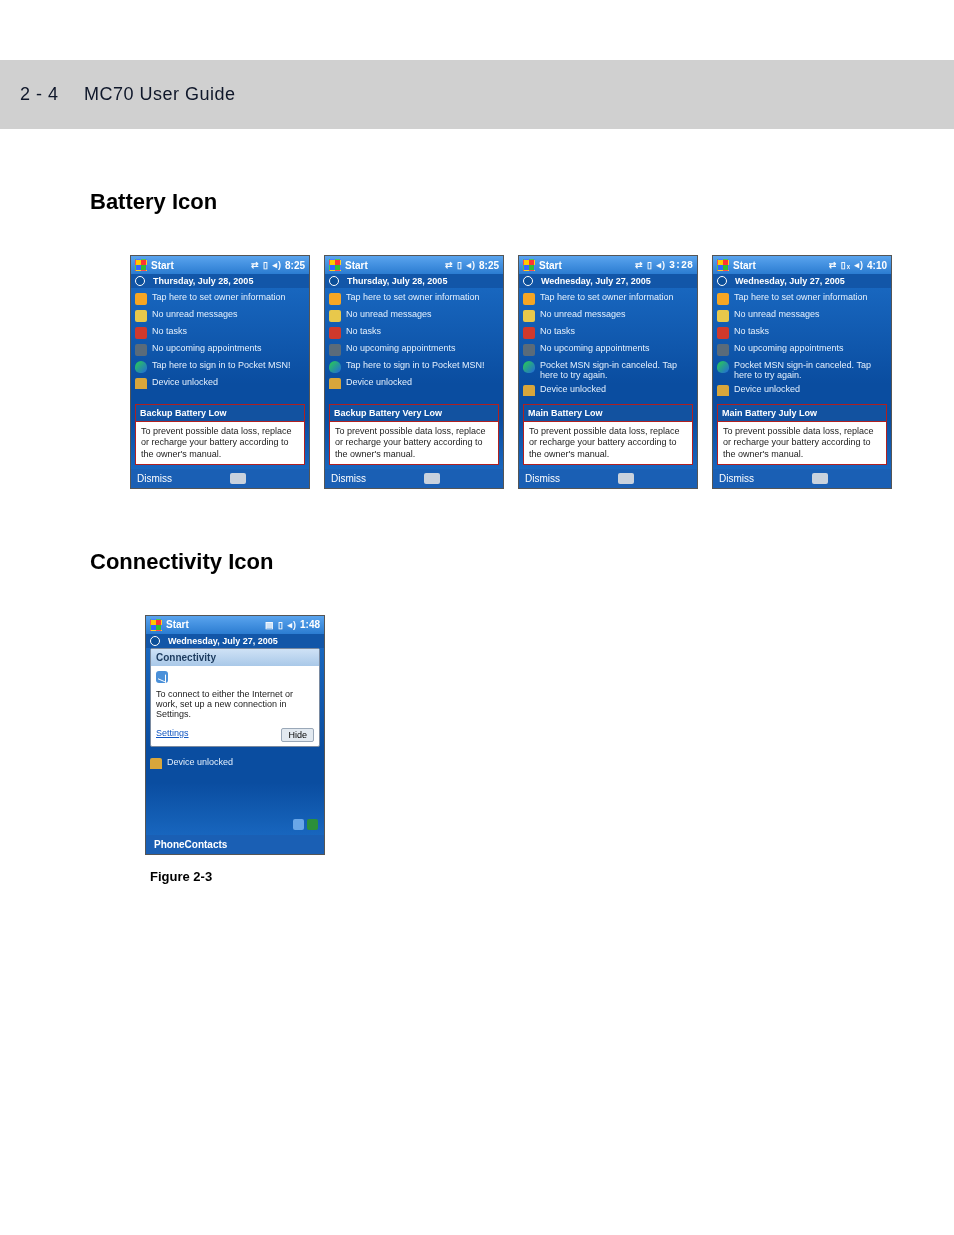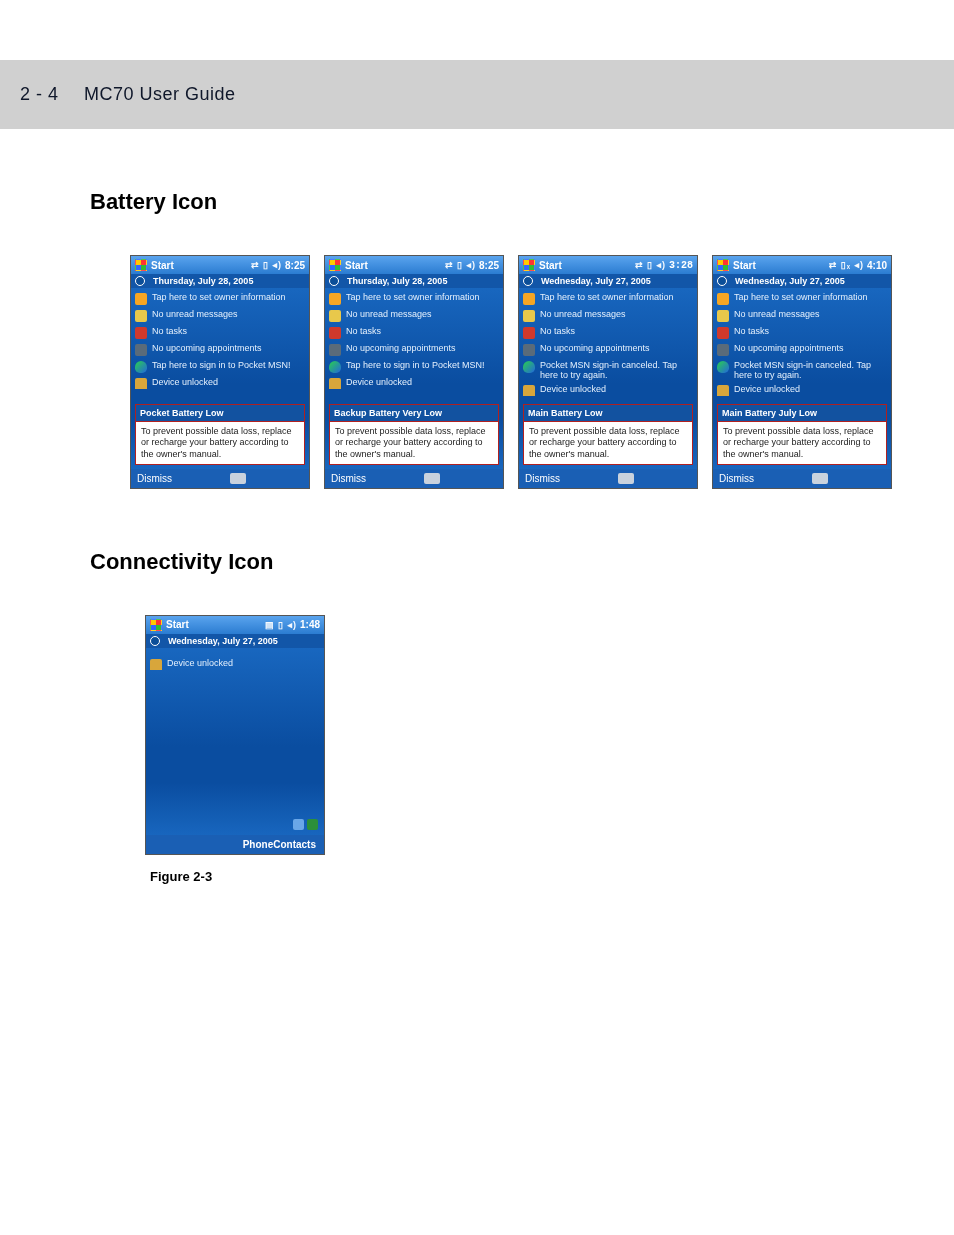--- a/index.html
+++ b/index.html
@@ -36,21 +36,21 @@
   .softbar .spacer { flex:1; }
   .bt-icon { width:12px;height:12px; background:#4a90d9; border-radius:3px; display:inline-block; position:relative; }
   .bt-icon::after{content:"";position:absolute;inset:2px;border:1px solid #fff; border-left:none;border-top:none; transform:skewY(25deg);}
   
   .popup { background:#fff; color:#111; margin: 0 4px; border:1px solid #7a8aa0; border-radius:2px; }
   .popup-title { background: linear-gradient(#cfe2f6,#a9c8e8); padding:3px 5px; font-weight:bold; font-size:10px; color:#1b3a5e;}
   .popup-body { padding:5px; font-size:9px; color:#222; }
   .popup-actions { display:flex; justify-content:space-between; padding:4px 5px; }
   .popup-link { color:#1156c2; text-decoration:underline; font-size:9px; }
   .popup-btn { background:#e2e9f0; border:1px solid #9aa8b8; padding:1px 6px; font-size:9px; border-radius:2px; color:#000;}
-  .conn-softbar { background:#1a5fb4; display:flex; justify-content:flex-end; padding:4px 8px; font-size:10px; font-weight:bold; color:#fff; }
+  .conn-softbar { background:#1a5fb4; display:flex; justify-content:flex-start; padding:4px 8px; font-size:10px; font-weight:bold; color:#fff; }
   .tray-row { text-align:right; padding:3px 6px; }
   .tray-row span { display:inline-block; width:11px; height:11px; margin-left:3px; border-radius:2px;}
   .tray-row .i1 { background:#6aa7e8; }
   .tray-row .i2 { background:#2c8f3a; }
 </style>
 </head>
 <body>
 
 <div class="page-header-bar">
   <span class="pnum">2 - 4</span>
@@ -95,21 +95,21 @@
             <span class="ic msn"></span>
             <span>Tap here to sign in to Pocket MSN!</span>
           </div>
         <div class="today-item">
             <span class="ic lock"></span>
             <span>Device unlocked</span>
           </div>
       </div>
       <div class="grow"></div>
       <div class="alert-box">
-        <div class="alert-title">Pocket Battery Low</div>
+        <div class="alert-title">Backup Battery Low</div>
         <div class="alert-body">To prevent possible data loss, replace or recharge your battery according to the owner's manual.</div>
       </div>
       <div class="softbar">
         <span>Dismiss</span>
         <span class="spacer"></span>
         <span class="kbd"></span>
         <span class="spacer"></span>
       </div>
     </div>
 
@@ -276,20 +276,31 @@
           <span class="winflag"></span>
           <span>Start</span>
           <span class="spacer"></span>
           <span class="ticons">▤ ▯ ◂)</span>
           <span style="margin-left:3px;">1:48</span>
         </div>
       <div class="daterow">
           <span class="clock"></span>
           <span style="white-space:nowrap;overflow:hidden;">Wednesday, July 27, 2005</span>
         </div>
+      <div class="popup">
+        <div class="popup-title">Connectivity</div>
+        <div class="popup-body">
+          <span class="bt-icon"></span>
+          <div style="margin-top:4px;">To connect to either the Internet or work, set up a new connection in Settings.</div>
+        </div>
+        <div class="popup-actions">
+          <span class="popup-link">Settings</span>
+          <span class="popup-btn">Hide</span>
+        </div>
+      </div>
       <div class="today-list" style="margin-top:6px;">
         <div class="today-item">
             <span class="ic lock"></span>
             <span>Device unlocked</span>
           </div>
       </div>
       <div class="grow"></div>
       <div class="tray-row"><span class="i1"></span><span class="i2"></span></div>
       <div class="conn-softbar">
         <span>Phone</span>

